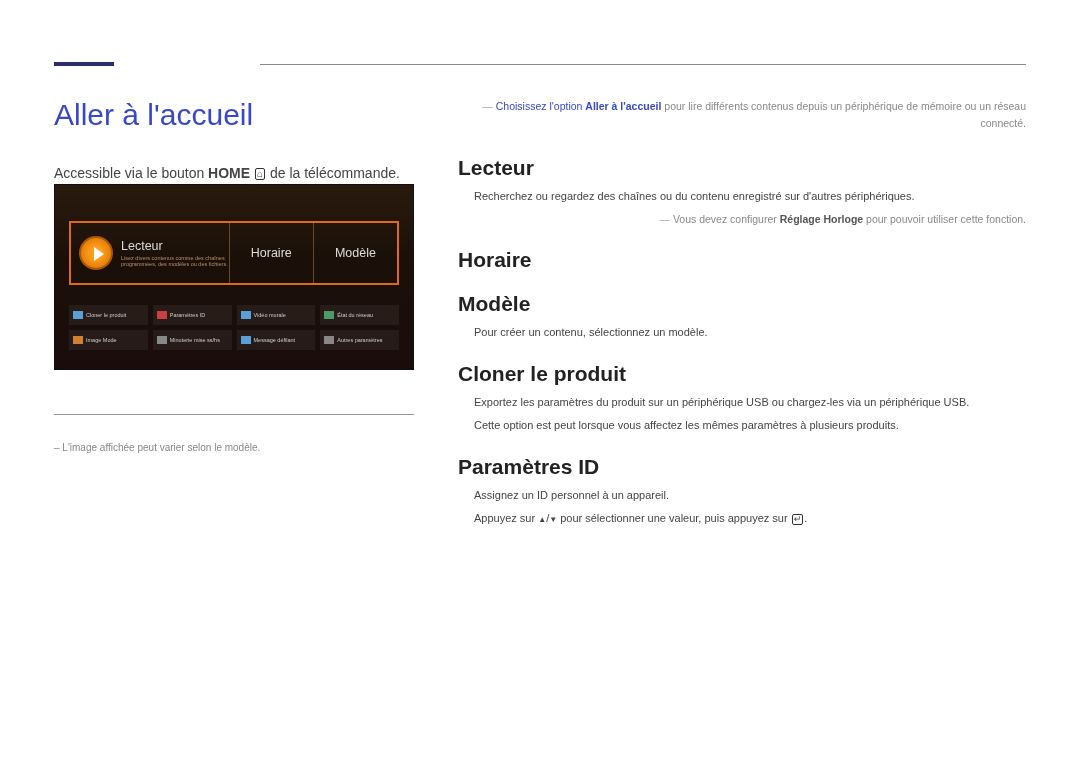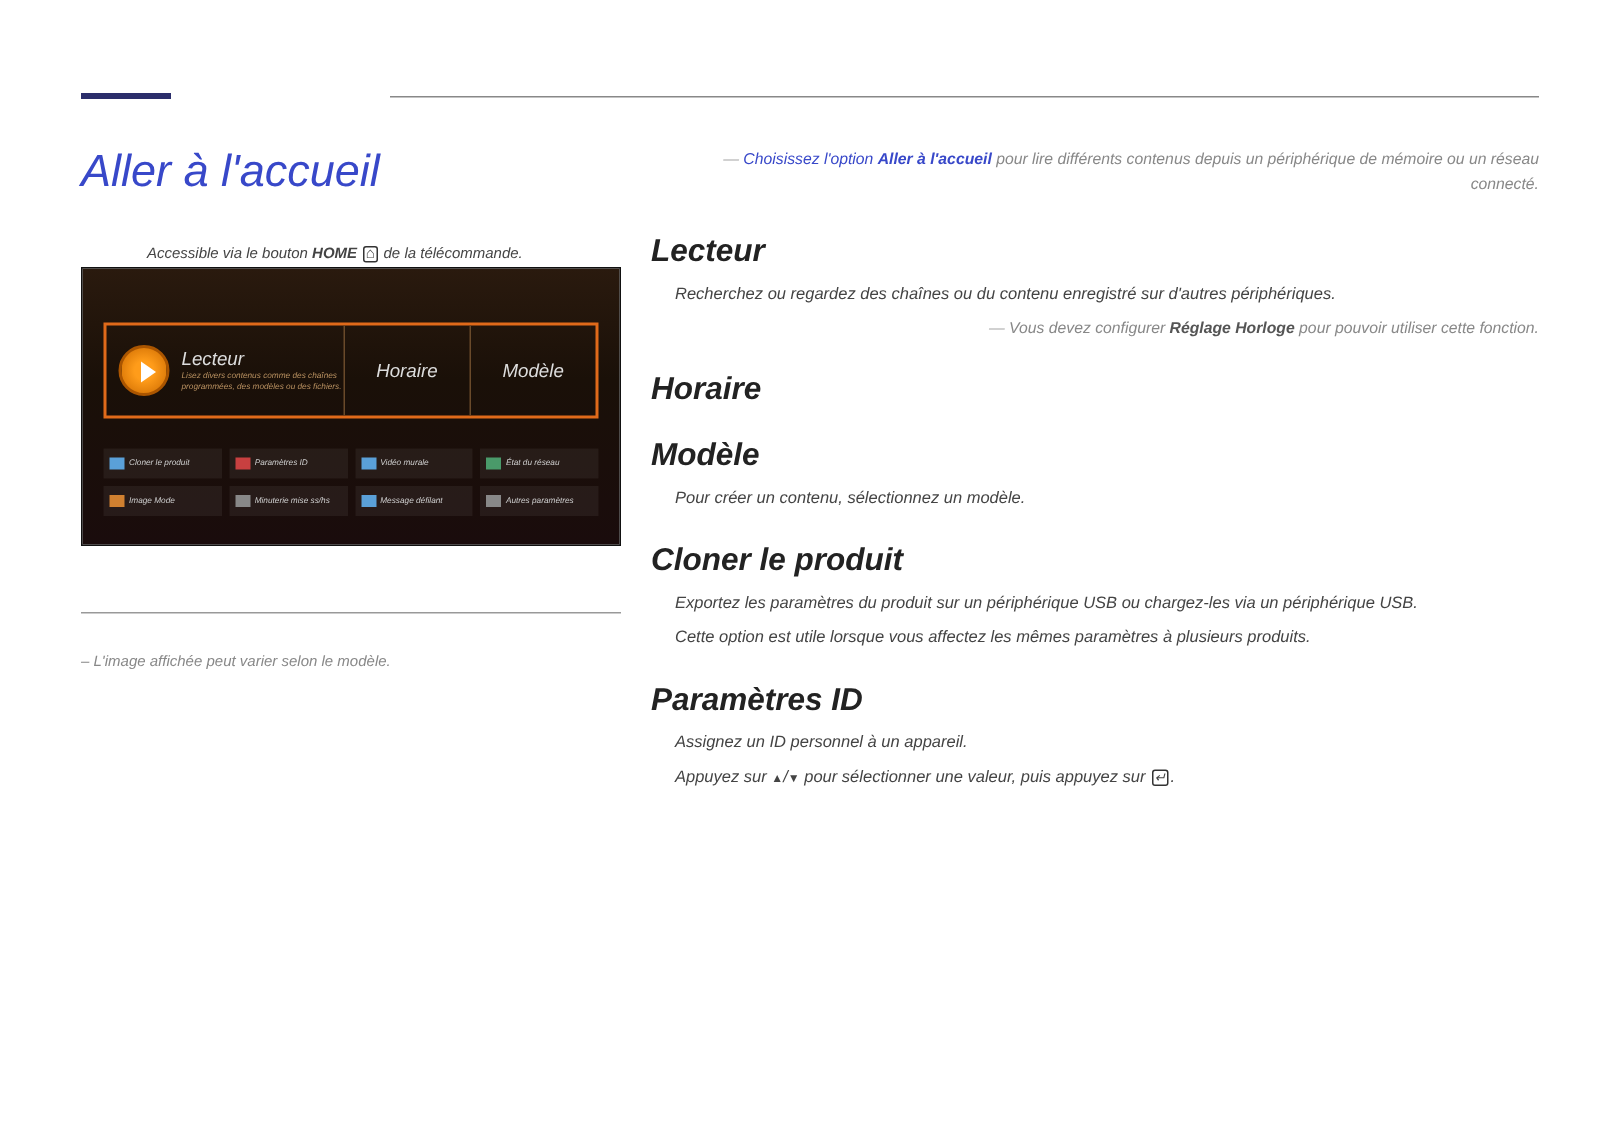--- a/index.html
+++ b/index.html
@@ -26,41 +26,39 @@
     right: 54px;
     height: 1px;
     background: #888;
   }
   .content {
     position: absolute;
     top: 98px;
     left: 54px;
     right: 54px;
     display: flex;
-    gap: 20px;
-    font-style: italic;
+    gap: 44px;
   }
   .left-col {
     width: 360px;
     flex-shrink: 0;
   }
   .right-col {
     flex: 1;
   }
   h1.title {
     color: #3848c9;
     font-size: 30px;
     font-weight: 500;
     margin-bottom: 30px;
   }
   .small-text {
-    font-size: 10px;
+    font-size: 14px;
     color: #444;
     line-height: 1.6;
-    margin-left: 44px;
   }
   .menu-path {
     font-size: 11px;
     font-weight: bold;
     margin-top: 4px;
     margin-bottom: 14px;
   }
   .menu-path .blue { color: #3848c9; font-weight: bold; }
   .icon-box {
     display: inline-block;
@@ -299,21 +297,21 @@
       <span>Vous devez configurer </span><strong>Réglage Horloge</strong><span> pour pouvoir utiliser cette fonction.</span>
     </div>
 
     <h2 class="section">Horaire</h2>
 
     <h2 class="section">Modèle</h2>
     <div class="body-text">Pour créer un contenu, sélectionnez un modèle.</div>
 
     <h2 class="section">Cloner le produit</h2>
     <div class="body-text">Exportez les paramètres du produit sur un périphérique USB ou chargez-les via un périphérique USB.</div>
-    <div class="body-text">Cette option est utile lorsque vous affectez les mêmes paramètres à plusieurs produits.</div>
+    <div class="body-text">Cette option est peut lorsque vous affectez les mêmes paramètres à plusieurs produits.</div>
 
     <h2 class="section">Paramètres ID</h2>
     <div class="body-text">Assignez un ID personnel à un appareil.</div>
     <div class="body-text">
       <span>Appuyez sur </span><span class="tri-up"></span>/<span class="tri-down"></span><span> pour sélectionner une valeur, puis appuyez sur </span><span class="icon-box icon-enter"></span>.
     </div>
 
   </div>
 </div>
 

